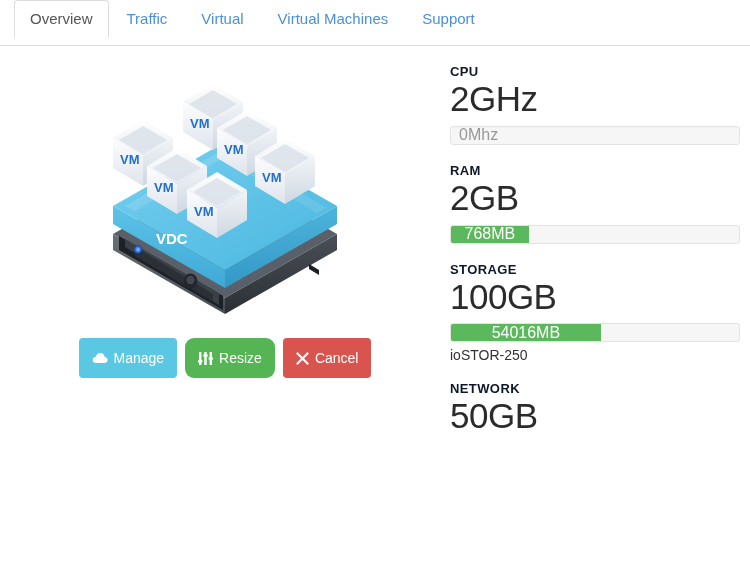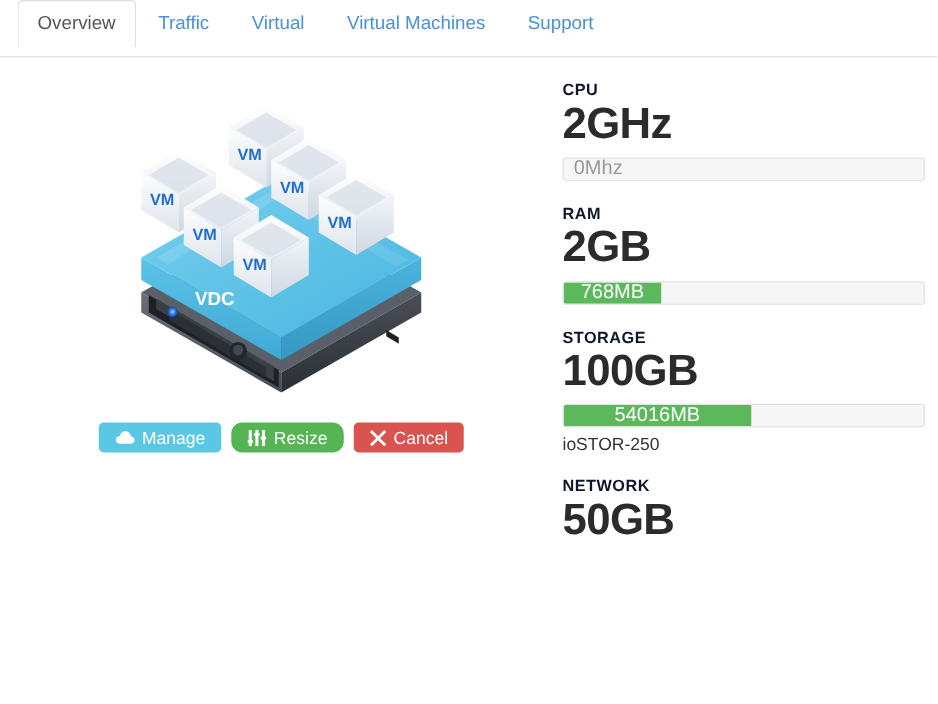--- a/index.html
+++ b/index.html
@@ -103,21 +103,21 @@
   
   .btn-row {
     margin-top: 22px;
     display: flex;
     gap: 8px;
   }
   .btn {
     display: inline-flex;
     align-items: center;
     gap: 6px;
-    height: 24px;
+    height: 40px;
     padding: 0 13px;
     border: none;
     border-radius: 4px;
     color: #ffffff;
     font-size: 14px;
     font-family: "Liberation Sans", sans-serif;
     cursor: pointer;
     white-space: nowrap;
   }
   .btn svg { display: block; }
@@ -132,21 +132,21 @@
   .stat-label {
     font-size: 13px;
     font-weight: bold;
     letter-spacing: 0.4px;
     color: #0f172a;
     text-transform: uppercase;
     margin: 0 0 1px 0;
   }
   .stat-value {
     font-size: 35px;
-    font-weight: bold;
+    font-weight: normal;
     color: #2b2b2b;
     line-height: 1.08;
     margin: 0;
     letter-spacing: -0.5px;
   }
   .stat-sub {
     font-size: 14px;
     color: #333333;
     margin: 5px 0 0 0;
   }

